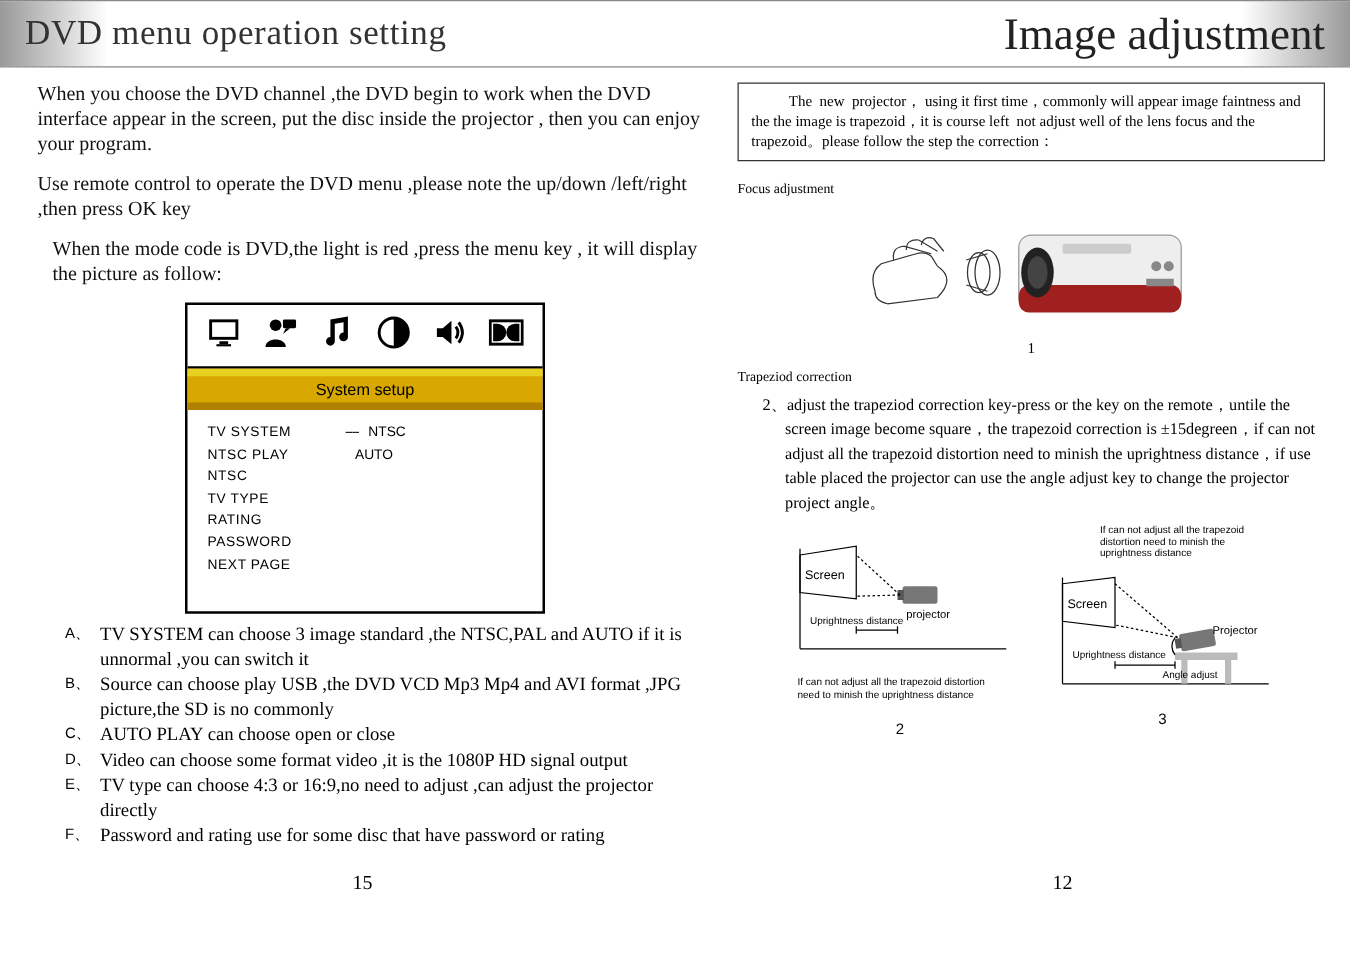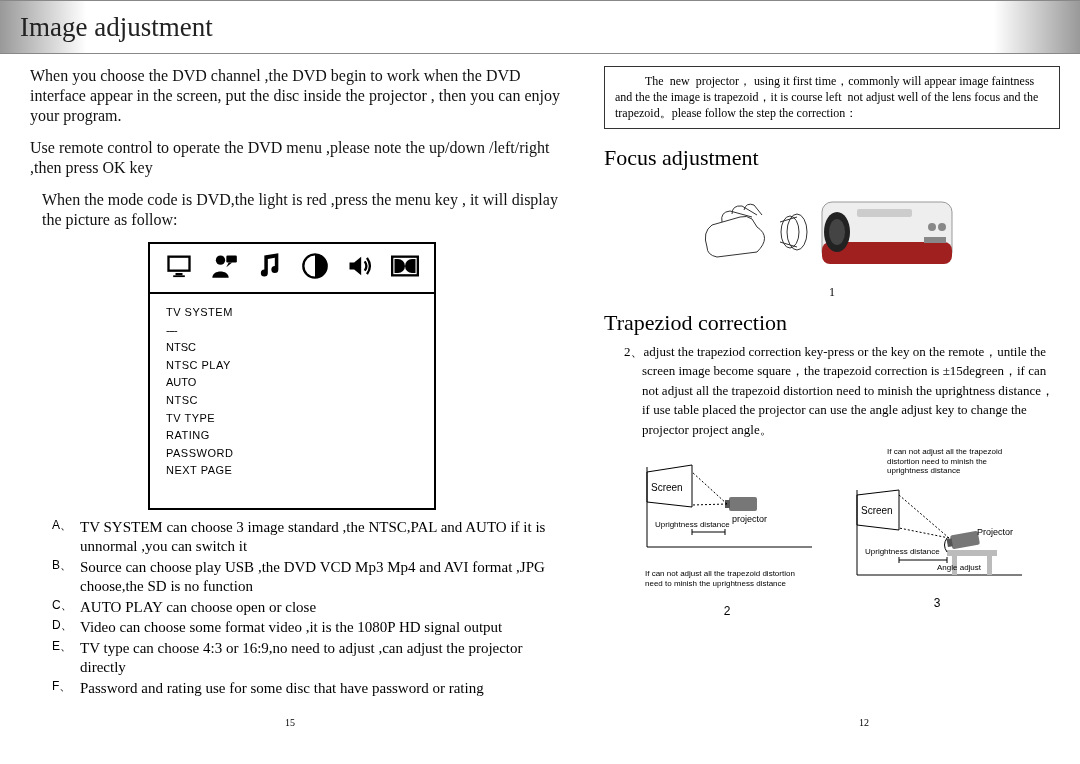--- a/index.html
+++ b/index.html
@@ -20,27 +20,27 @@
     justify-content: space-between;
     align-items: center;
     padding: 0 20px;
   }
   .header .left-title {
     font-size: 28px;
     color: #333;
     letter-spacing: 0.5px;
   }
   .header .right-title {
-    font-size: 27px;
+    font-size: 36px;
     color: #222;
   }
   .content {
     display: flex;
     padding: 12px 20px 0 30px;
-    gap: 44px;
+    gap: 30px;
     height: 680px;
   }
   .col {
     flex: 1;
     position: relative;
   }
   .col.left { flex: 0 0 530px; }
   .col.right { flex: 1; }
 
   .intro p {
@@ -72,52 +72,52 @@
     text-align: center;
     font-size: 13px;
     padding: 3px 0;
     font-family: Arial, sans-serif;
   }
   .osd-list {
     padding: 10px 16px 28px 16px;
     font-size: 11px;
     font-family: Arial, sans-serif;
   }
-  .osd-row { display: flex; line-height: 1.6; flex-direction: column; }
+  .osd-row { display: flex; line-height: 1.6; }
   .osd-row .k { width: 110px; letter-spacing: 0.5px; }
   .osd-row .dash { letter-spacing: -1px; margin-right: 8px; }
   .osd-row .v { font-weight: normal; }
 
   .notes {
     font-size: 15px;
     line-height: 1.3;
     padding-left: 22px;
   }
   .notes .item { display: flex; margin-bottom: 1px; }
   .notes .item .m { width: 28px; flex-shrink: 0; font-family: Arial, sans-serif; font-size: 12px; }
   .notes .item .t { flex: 1; }
   .page-num {
     position: absolute;
-    bottom: 6px;
+    bottom: 18px;
     left: 50%;
     transform: translateX(-50%);
-    font-size: 10px;
+    font-size: 16px;
   }
   .col.left .page-num { left: 260px; }
   .col.right .page-num { left: 260px; }
 
   .boxed {
     border: 1px solid #333;
     padding: 6px 10px;
     font-size: 12px;
     line-height: 1.35;
     margin-bottom: 16px;
   }
   .section-h {
-    font-size: 22px;
+    font-size: 11px;
     margin: 4px 0 6px 0;
   }
   .stepnote {
     font-size: 13px;
     line-height: 1.4;
     padding-left: 38px;
     text-indent: -18px;
     margin-bottom: 8px;
   }
   .stepnote2 {
@@ -144,20 +144,21 @@
     justify-content: center;
     margin-top: 8px;
   }
   .diag { width: 180px; font-size: 9px; font-family: Arial, sans-serif; }
 
 </style>
 </head>
 <body>
 
 <div class="header">
+  <div class="left-title">DVD menu operation setting</div>
   <div class="right-title">Image adjustment</div>
 </div>
 
 <div class="content">
 
   <div class="col left">
     <div class="intro">
       <p>When you choose the DVD channel ,the DVD begin to work when the DVD interface appear in the screen, put the disc inside the projector , then you can enjoy your program.</p>
       <p>Use remote control to operate  the DVD menu ,please note the up/down /left/right ,then press OK key</p>
       <p class="indent">When the mode code is DVD,the light is red ,press the menu key , it will display the picture as follow:</p>
@@ -200,20 +201,21 @@
             </svg>
         </span>
         <span>
           <svg viewBox="0 0 24 24">
               <rect x="1" y="4" width="22" height="16" fill="none" stroke="#000" stroke-width="2"></rect>
               <path d="M3 6 H6 A6 6 0 0 1 6 18 H3 Z" fill="#000"></path>
               <path d="M21 6 H18 A6 6 0 0 0 18 18 H21 Z" fill="#000"></path>
             </svg>
         </span>
       </div>
+      <div class="osd-tab">System setup</div>
       <div class="osd-list">
         <div class="osd-row">
             <span class="k">TV SYSTEM</span>
             <span class="dash">----</span>
             <span class="v">NTSC</span>
           </div>
         <div class="osd-row">
             <span class="k">NTSC PLAY</span>
             <span class="dash"></span>
             <span class="v">AUTO</span>
@@ -236,21 +238,21 @@
       </div>
     </div>
 
     <div class="notes">
       <div class="item">
           <span class="m">A、</span>
           <span class="t">TV SYSTEM can choose 3 image standard ,the NTSC,PAL and AUTO if it is unnormal ,you can switch it</span>
         </div>
       <div class="item">
           <span class="m">B、</span>
-          <span class="t">Source can choose play USB ,the DVD VCD Mp3 Mp4 and AVI format ,JPG choose,the SD is no function</span>
+          <span class="t">Source can choose play USB ,the DVD VCD Mp3 Mp4 and AVI format ,JPG picture,the SD is no commonly</span>
         </div>
       <div class="item">
           <span class="m">C、</span>
           <span class="t">AUTO PLAY can choose open or close</span>
         </div>
       <div class="item">
           <span class="m">D、</span>
           <span class="t">Video can choose some format video ,it is the 1080P HD signal output</span>
         </div>
       <div class="item">

